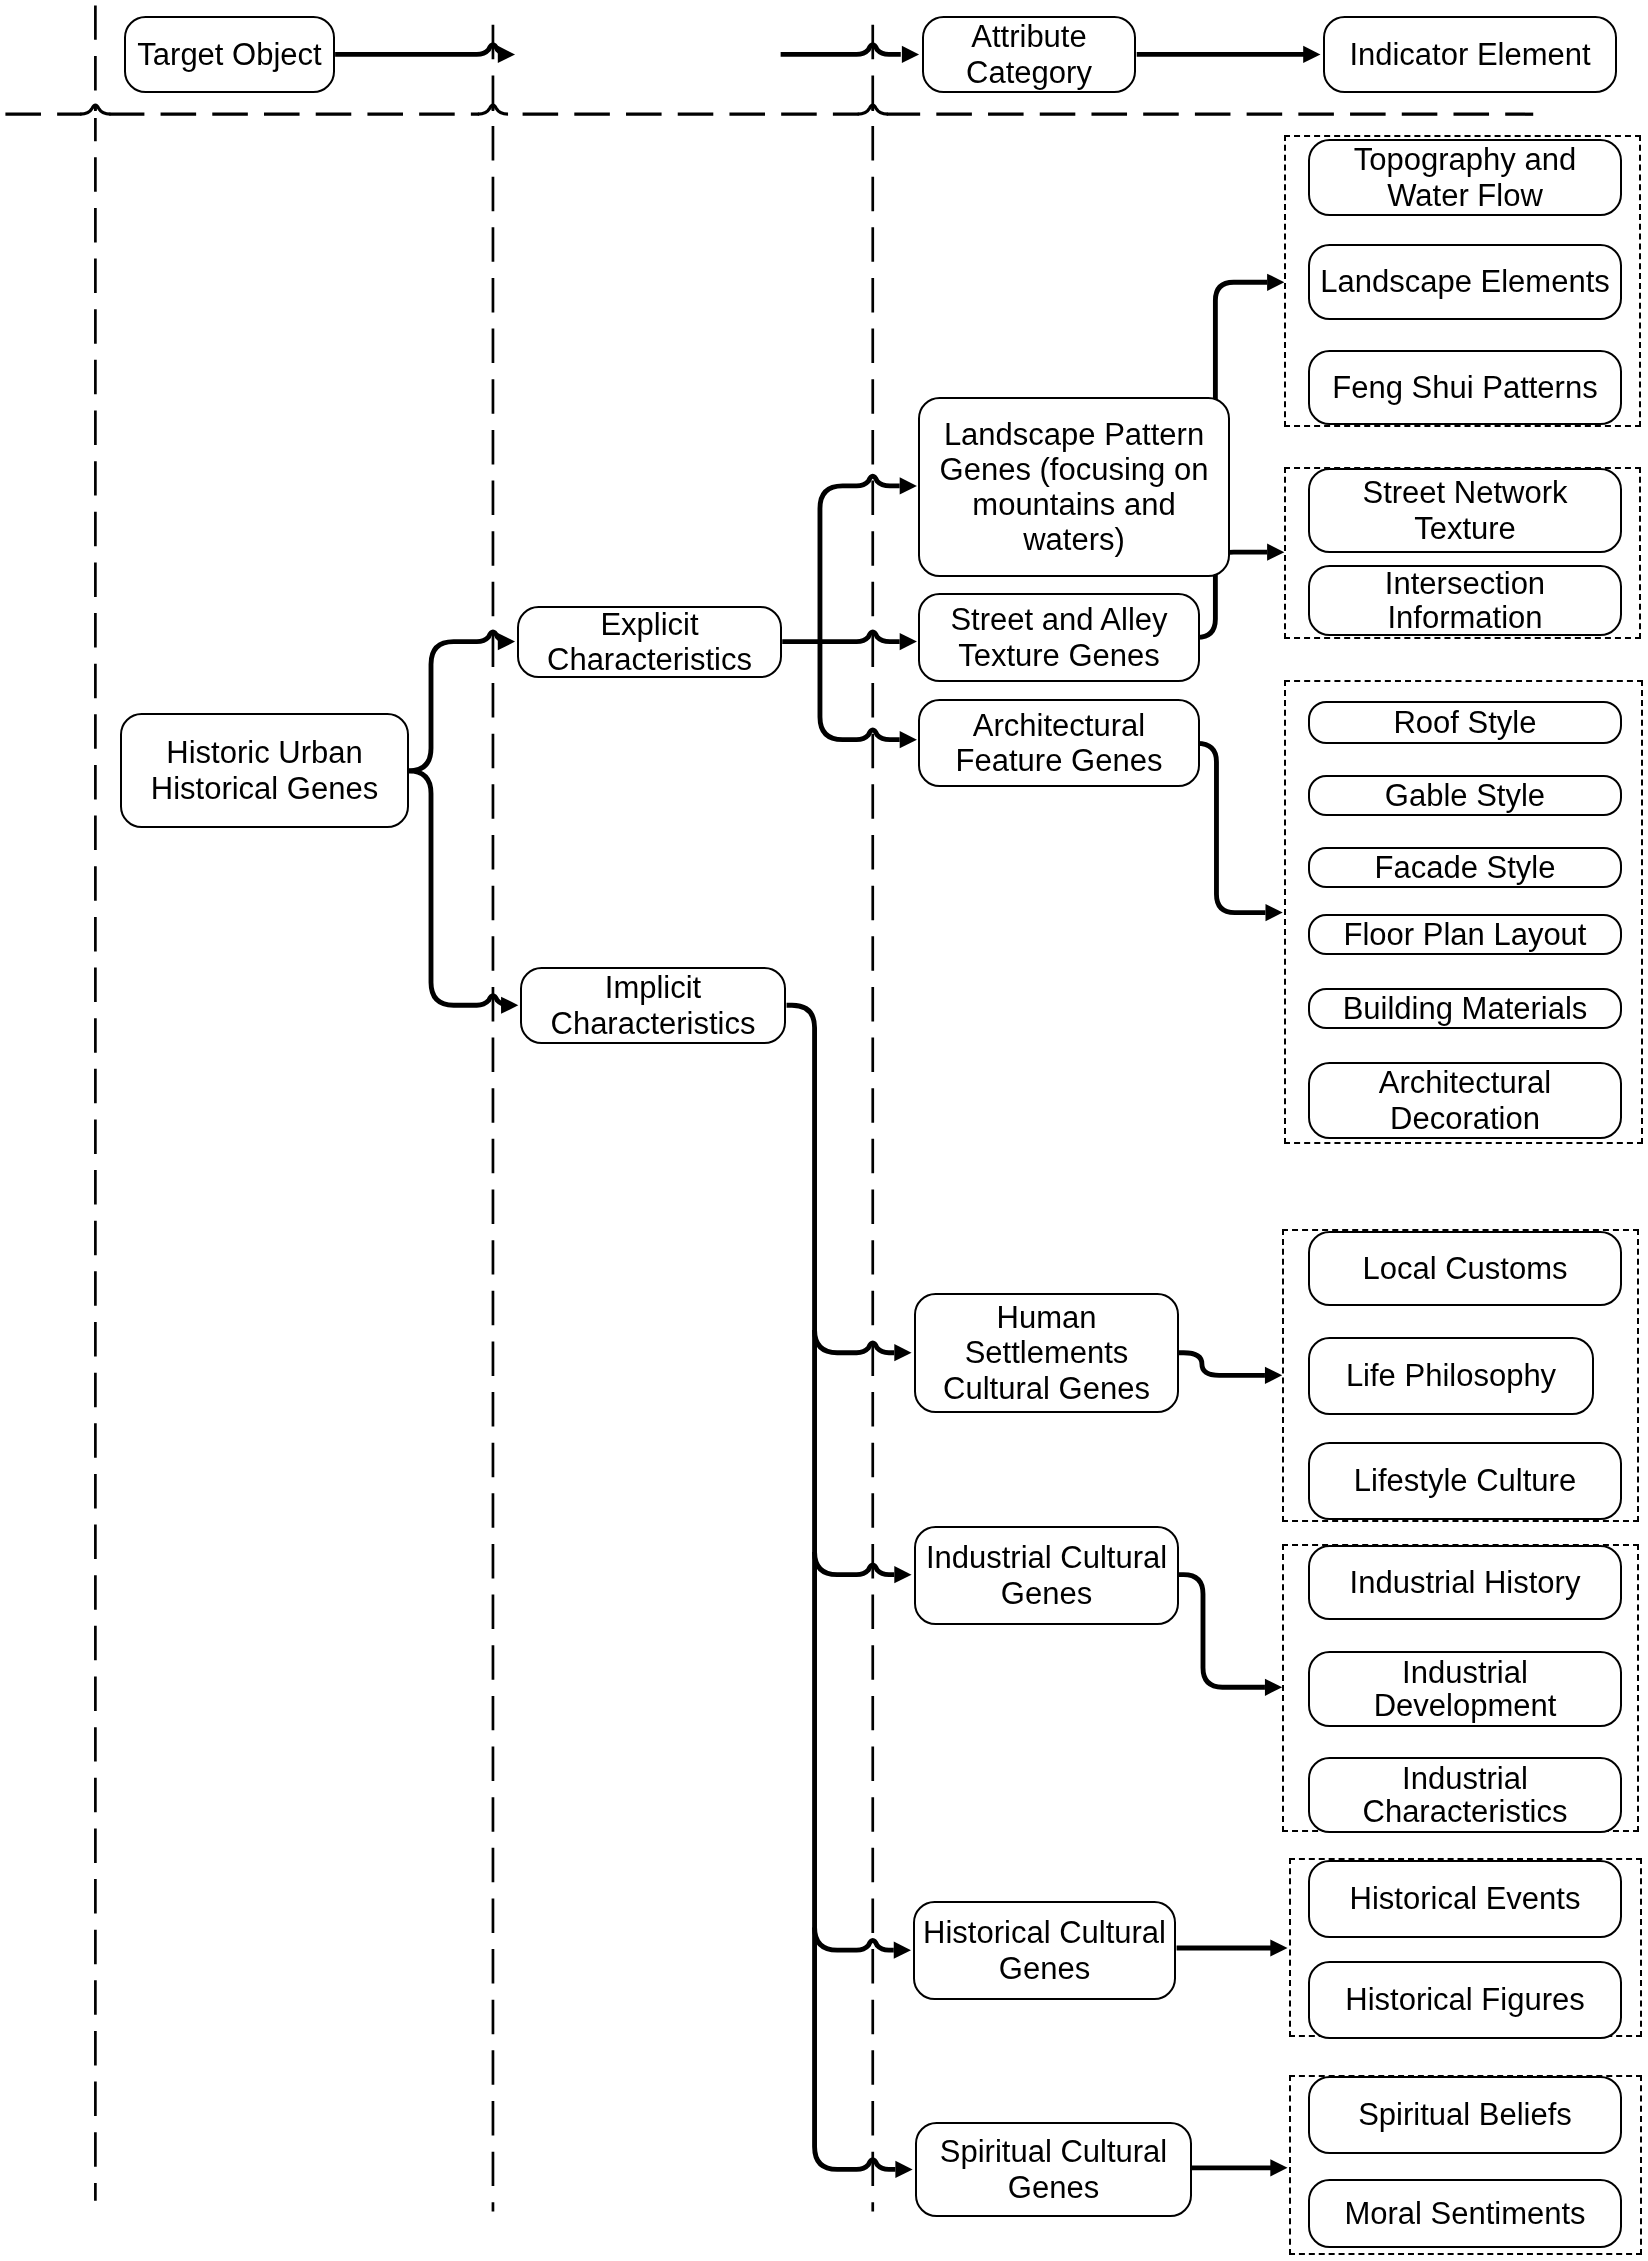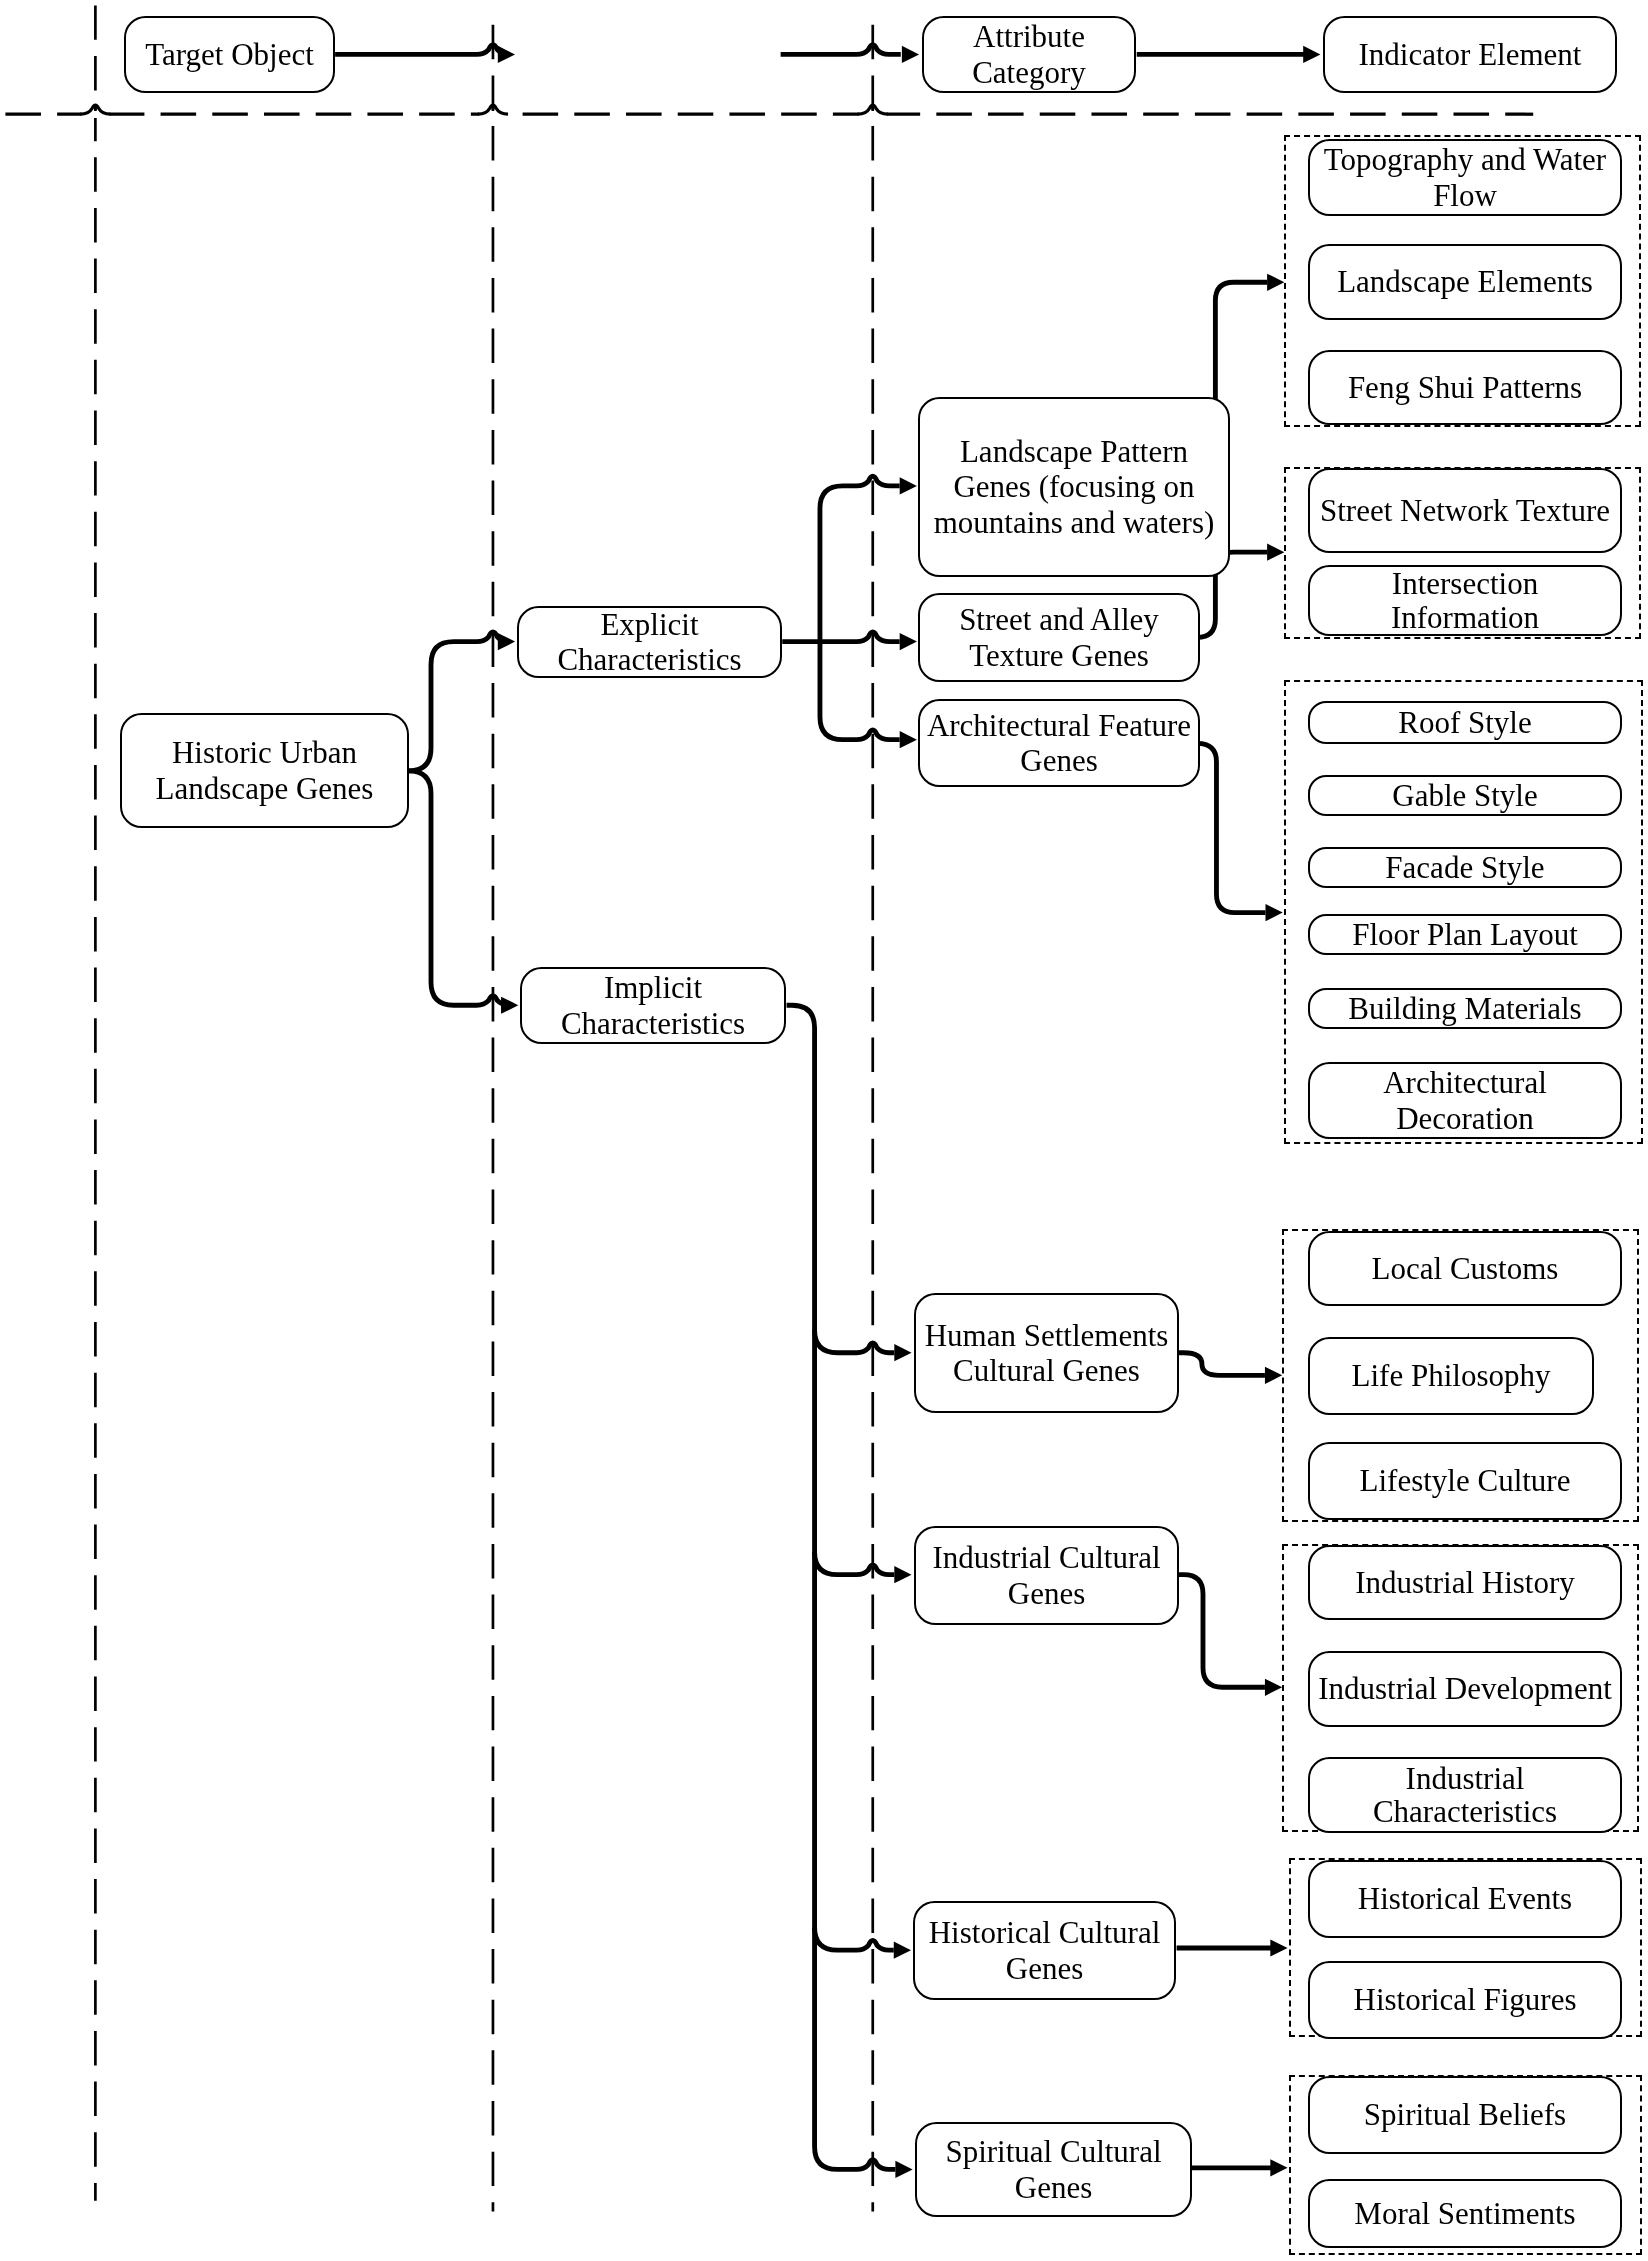--- a/index.html
+++ b/index.html
@@ -1,17 +1,17 @@
 <!DOCTYPE html>
 <html style="font-size:8.6px"><head>
 <meta charset="utf-8">
 <style>
   html,body{margin:0;padding:0;background:#fff}
   .canvas{position:relative;width:1648px;height:2261px;background:#fff;overflow:hidden;
-          font-family:Liberation Serif, serif;color:#000}
+          font-family:Liberation Sans, sans-serif;color:#000}
   svg.wires{position:absolute;left:0;top:0;z-index:0}
   .bx{position:absolute;box-sizing:border-box;background:#fff;border:2.7px solid #000;
       border-radius:21.6px;display:flex;align-items:center;justify-content:center;
       text-align:center;font-size:31px;line-height:1.13;padding:0 5.4px;z-index:2}
   .bx.sm{border-radius:18.3px}
   .grp{position:absolute;box-sizing:border-box;border:2.2px dashed #000;background:transparent;z-index:1}
 </style>
 </head>
 <body>
 
@@ -97,21 +97,21 @@
       <polygon points="2380,3132 2348,3116 2348,3148"></polygon>
       <polygon points="2390,3616 2358,3600 2358,3632"></polygon>
       <polygon points="2390,4024 2358,4008 2358,4040"></polygon>
     </g>
   </svg>
 
   <div class="bx" style="left:124px;top:16px;width:211px;height:77px">Target Object</div>
   <div class="bx" style="left:922px;top:16px;width:214px;height:77px">Attribute Category</div>
   <div class="bx" style="left:1323px;top:16px;width:294px;height:77px">Indicator Element</div>
 
-  <div class="bx" style="left:120px;top:713px;width:289px;height:115px">Historic Urban Landscape Genes</div>
+  <div class="bx" style="left:120px;top:713px;width:289px;height:115px">Historic Urban Historical Genes</div>
 
   <div class="bx" style="left:517px;top:606px;width:265px;height:72px">Explicit Characteristics</div>
   <div class="bx" style="left:520px;top:967px;width:266px;height:77px">Implicit Characteristics</div>
 
   <div class="bx" style="left:918px;top:397px;width:312px;height:180px">Landscape Pattern Genes (focusing on mountains and waters)</div>
   <div class="bx" style="left:918px;top:593px;width:282px;height:89px">Street and Alley Texture Genes</div>
   <div class="bx" style="left:918px;top:699px;width:282px;height:88px">Architectural Feature Genes</div>
   <div class="bx" style="left:914px;top:1293px;width:265px;height:120px">Human Settlements Cultural Genes</div>
   <div class="bx" style="left:914px;top:1526px;width:265px;height:99px">Industrial Cultural Genes</div>
   <div class="bx" style="left:913px;top:1901px;width:263px;height:99px">Historical Cultural Genes</div>

